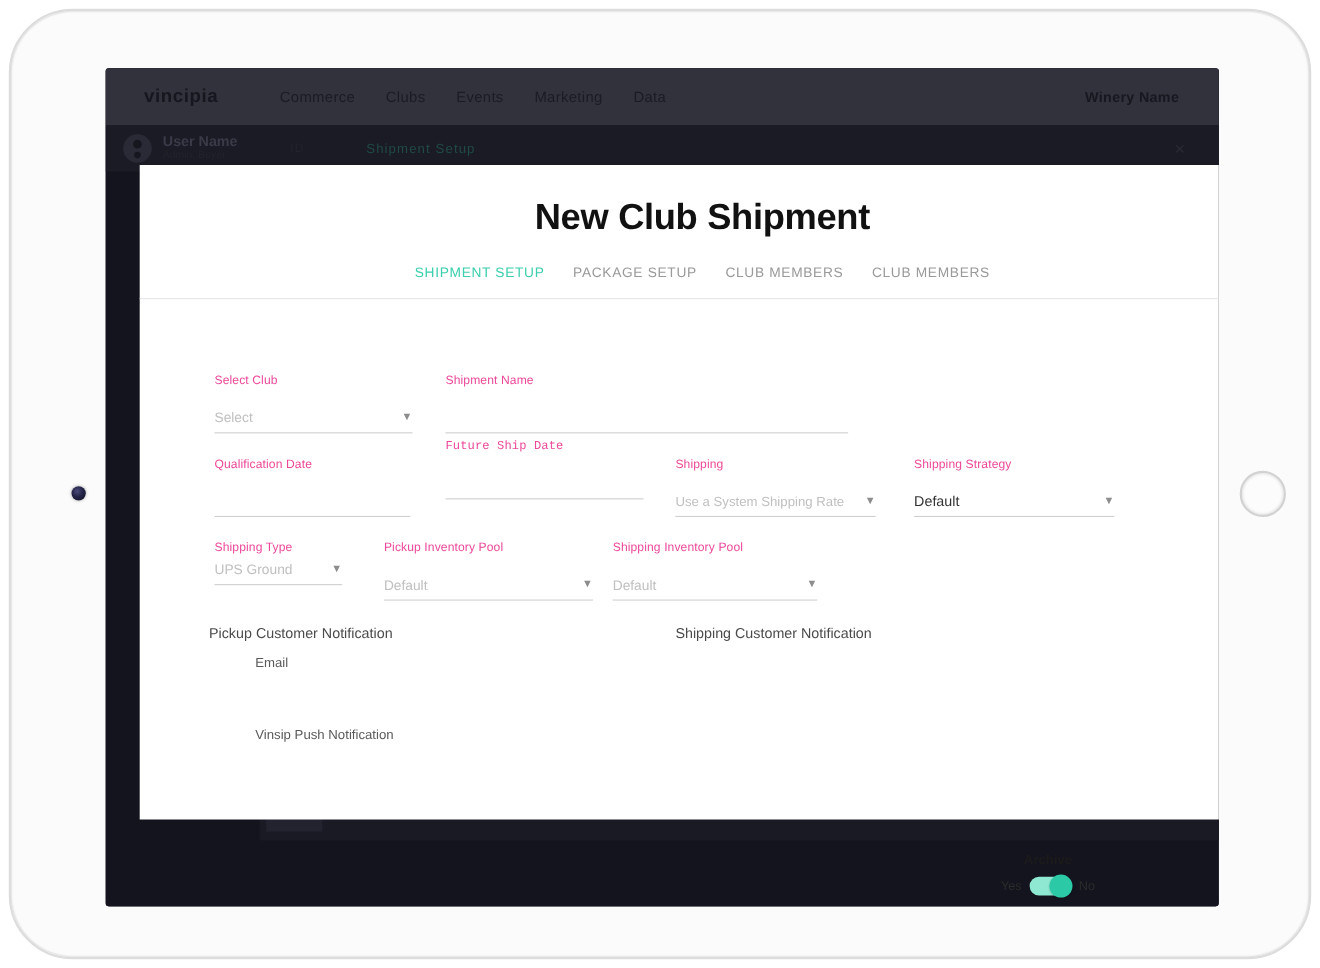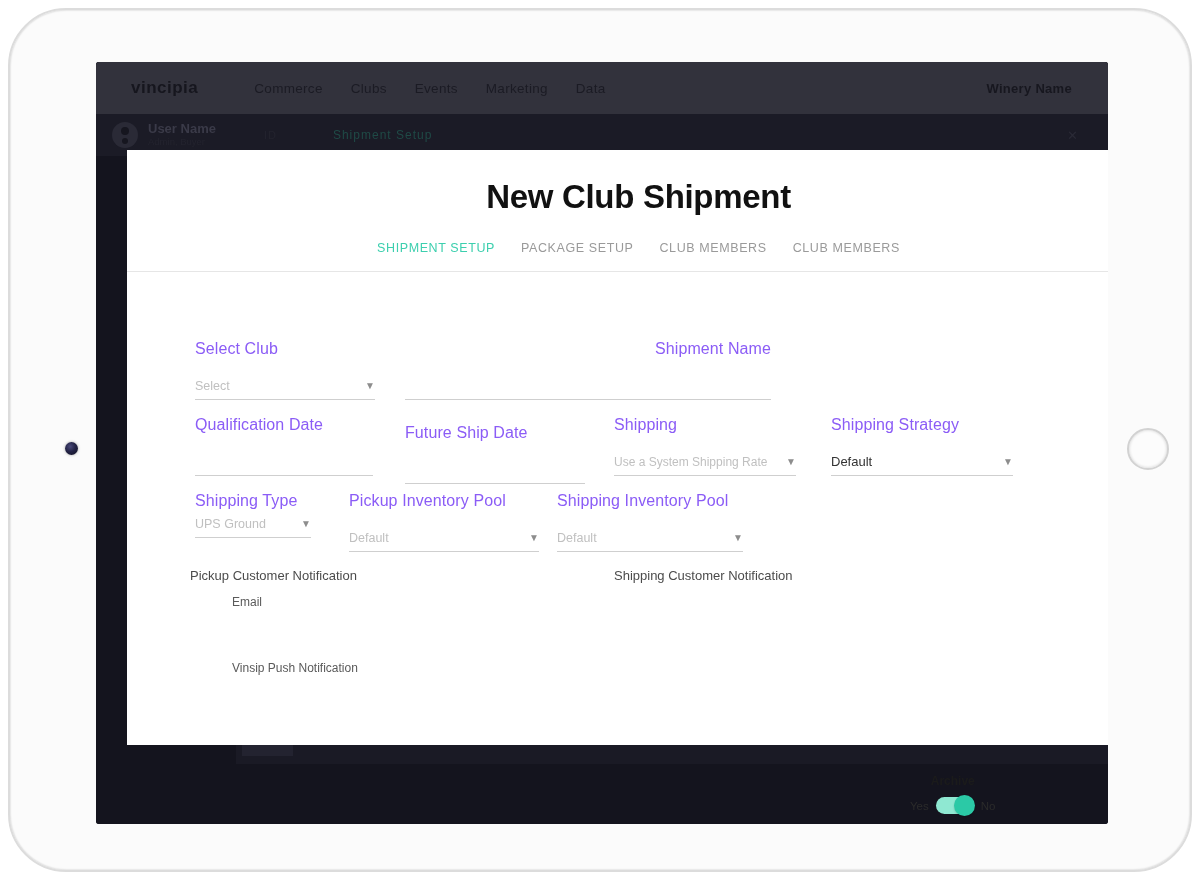--- a/index.html
+++ b/index.html
@@ -158,21 +158,21 @@
   .tab {
     font-size: 12.5px;
     letter-spacing: .6px;
     color: #9a9a9a;
   }
   .tab.active { color: #3ccfae; }
 
   #form-area { position: relative; padding: 0 62px; }
 
   .field-label {
-    font-size: 16px; color: #8b5cf6;
+    font-size: 11px; color: #ec4899;
     letter-spacing: .1px;
   }
   .field-underline {
     border-bottom: 1px solid #cfcfcf;
     height: 28px;
     display: flex; align-items: center;
     justify-content: space-between;
   }
   .field-value { font-size: 12.5px; color: #c0c0c0; }
   .field-value.filled { font-size: 13px; color: #333333; }
@@ -289,35 +289,35 @@
       <div id="form-area">
 
         <div class="abs" style="left:68px; top:68px; width:180px;">
           <div class="field-label">Select Club</div>
           <div class="field-underline" style="margin-top:14px;">
             <span class="field-value">Select</span>
             <span class="chev">▼</span>
           </div>
         </div>
 
-        <div class="abs" style="left:278px; top:68px; width:366px;text-align:right;">
+        <div class="abs" style="left:278px; top:68px; width:366px;">
           <div class="field-label">Shipment Name</div>
           <div class="field-underline" style="margin-top:14px;">
             <span class="field-value"></span>
           </div>
         </div>
 
         <div class="abs" style="left:68px; top:144px; width:178px;">
           <div class="field-label">Qualification Date</div>
           <div class="field-underline" style="margin-top:14px;">
             <span class="field-value"></span>
           </div>
         </div>
 
-        <div class="abs" style="left:278px; top:152px; width:180px;">
+        <div class="abs" style="left:278px; top:128px; width:180px;font-family:Liberation Mono, monospace;">
           <div class="field-label">Future Ship Date</div>
           <div class="field-underline" style="margin-top:14px;">
             <span class="field-value"></span>
           </div>
         </div>
 
         <div class="abs" style="left:487px; top:144px; width:182px;">
           <div class="field-label">Shipping</div>
           <div class="field-underline" style="margin-top:14px;">
             <span class="field-value" style="font-size:12px;">Use a System Shipping Rate</span>

